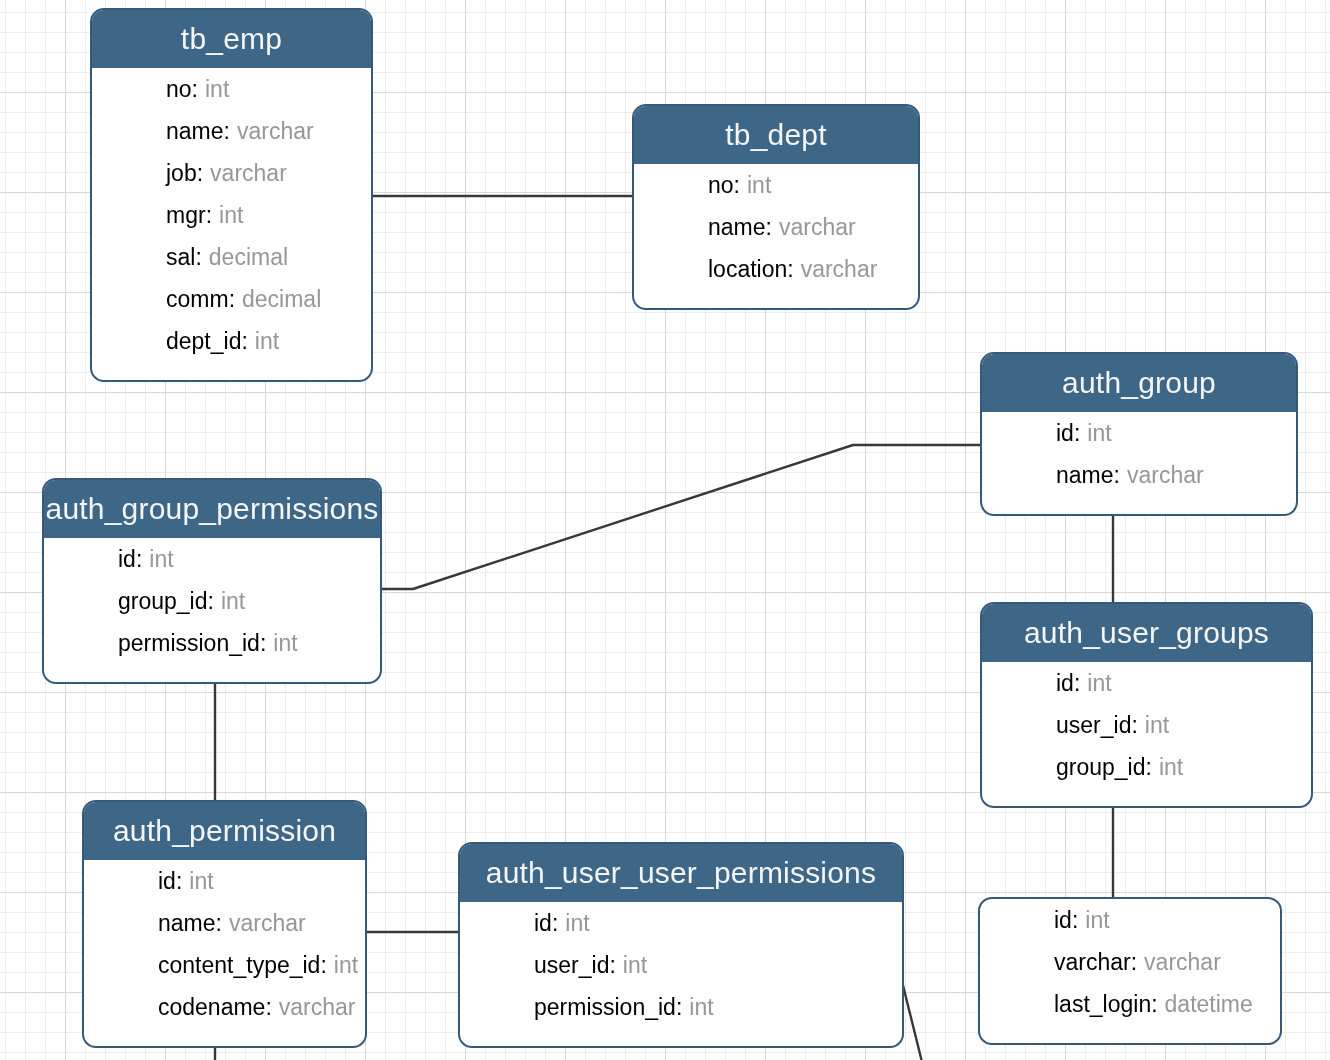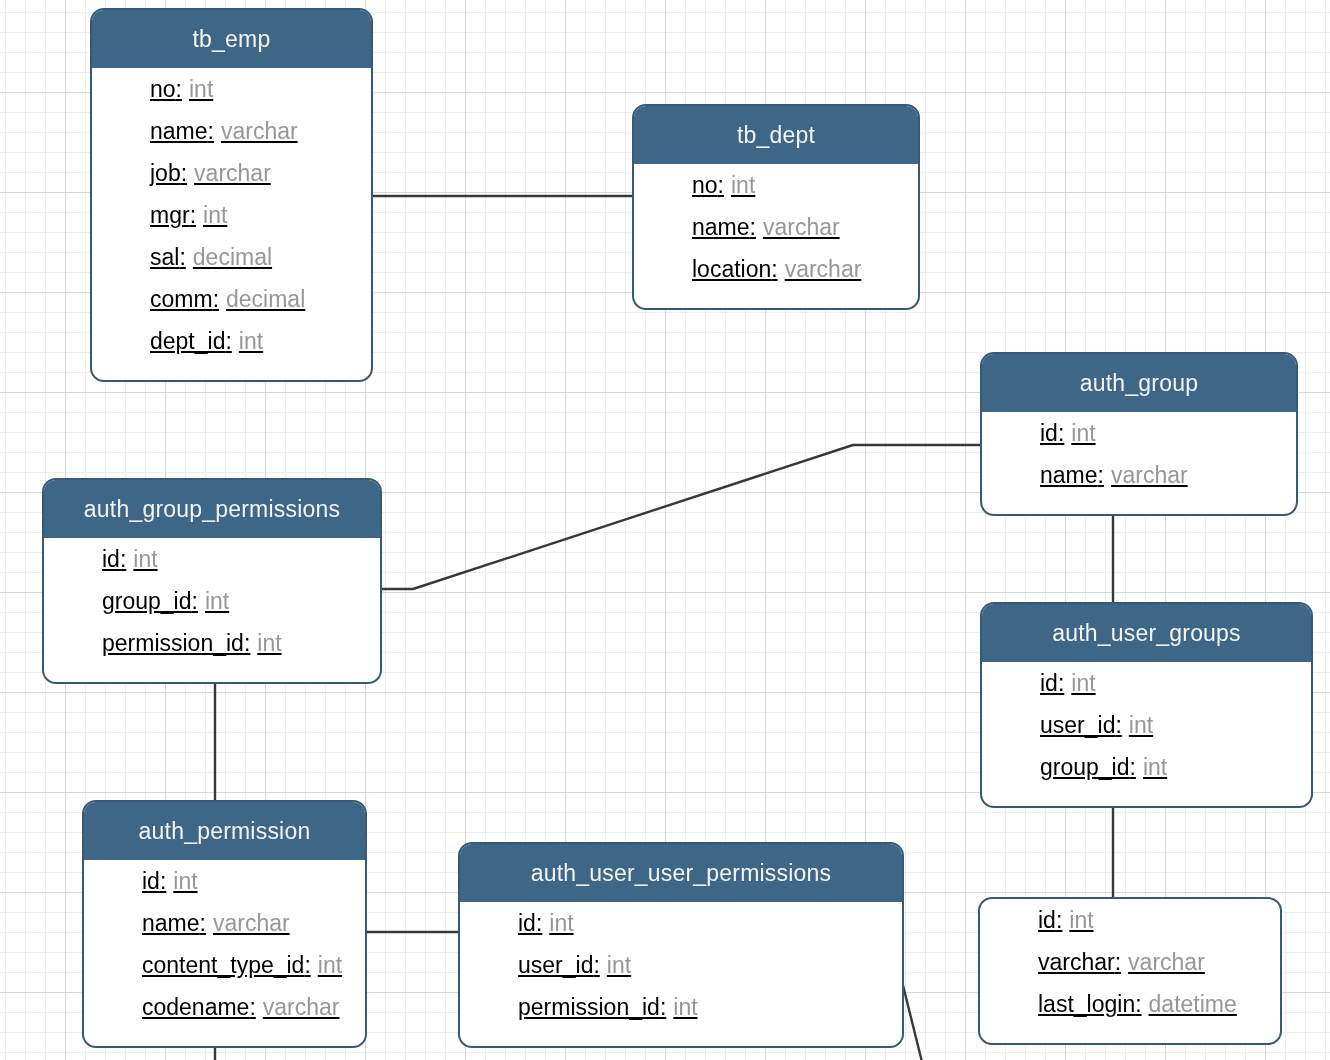--- a/index.html
+++ b/index.html
@@ -56,27 +56,26 @@
   }
   .table-header{
     height:58px;
     background:var(--header-bg);
     display:flex;
     align-items:center;
     justify-content:center;
   }
   .table-title{
     color:var(--header-text);
-    font-size:23px;
+    font-size:30px;
     letter-spacing:0.2px;
     white-space:nowrap;
   }
   .table-body{
-    padding:0 6px 18px 58px;
-    text-decoration:underline;
+    padding:0 6px 18px 74px;
   }
   .field-row{
     height:42px;
     line-height:42px;
     font-size:23px;
     white-space:nowrap;
   }
   .field-name{
     color:var(--field-name);
   }

